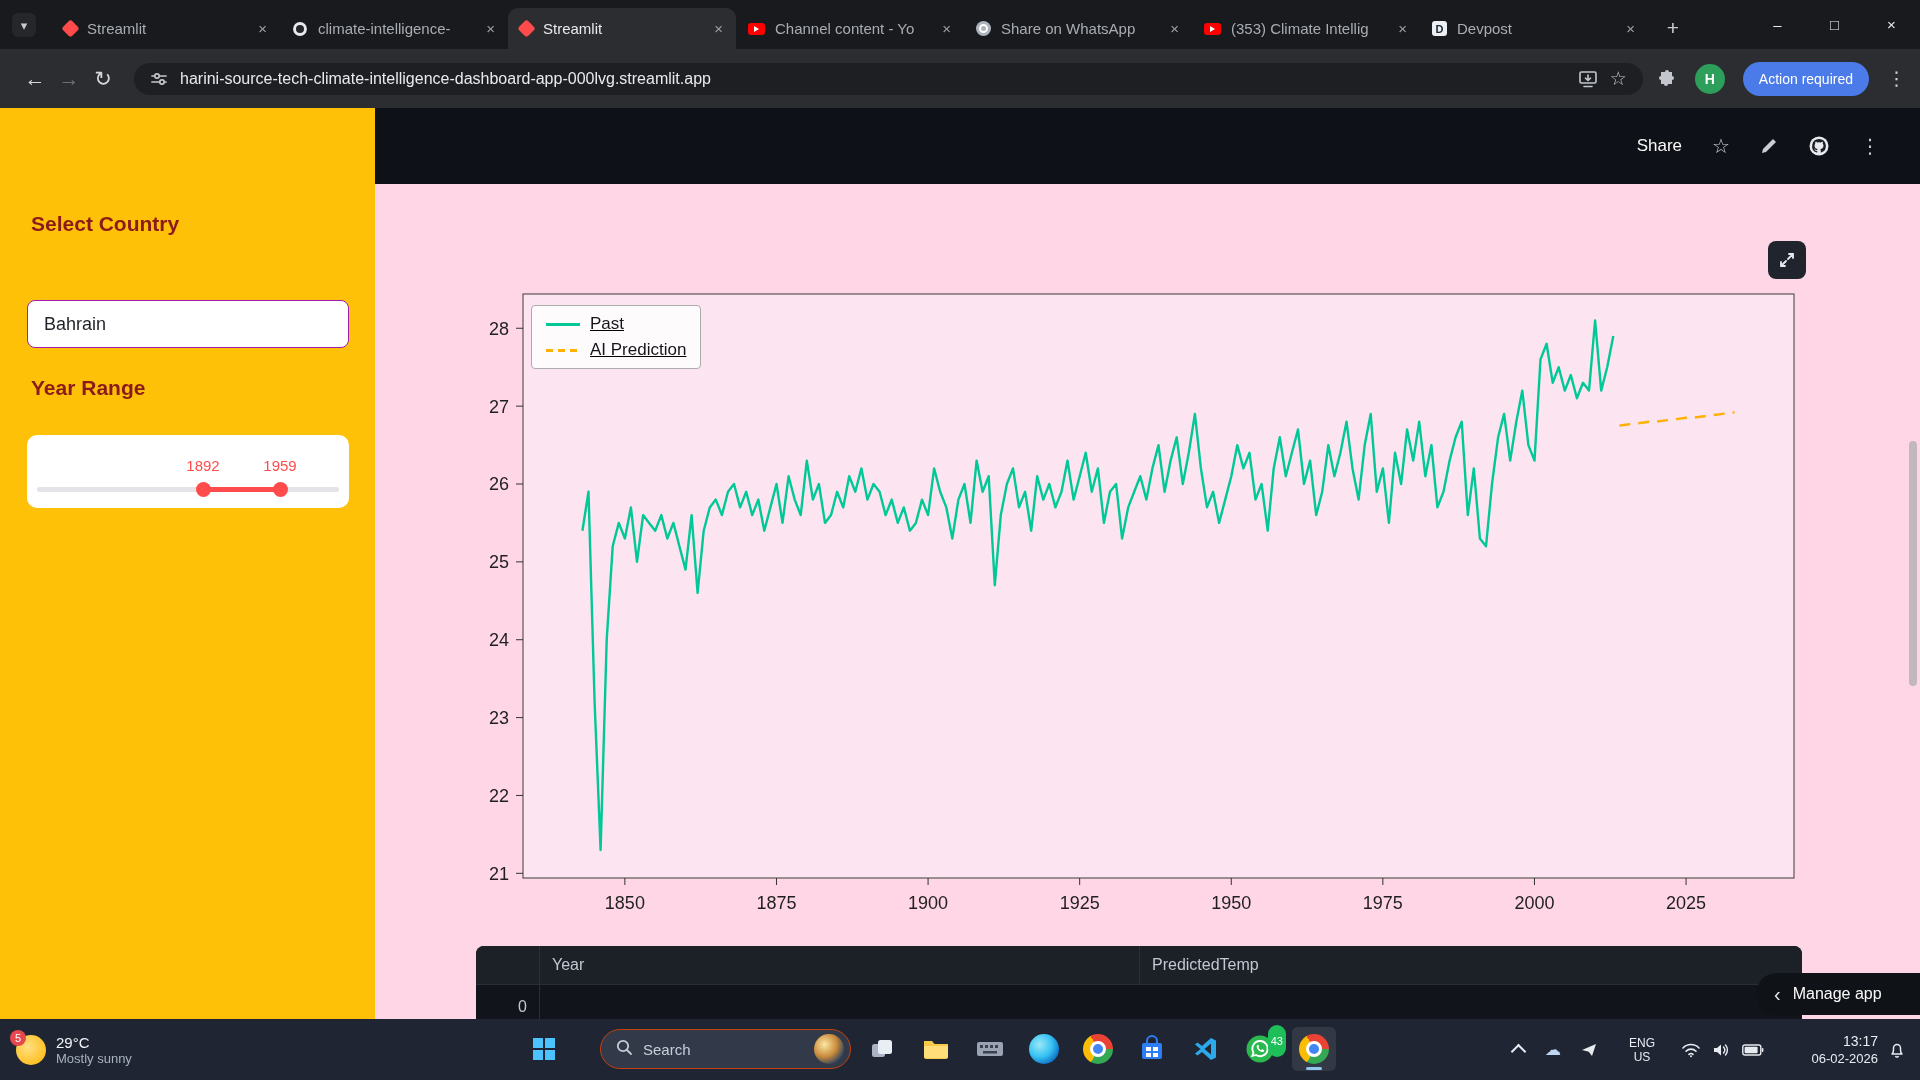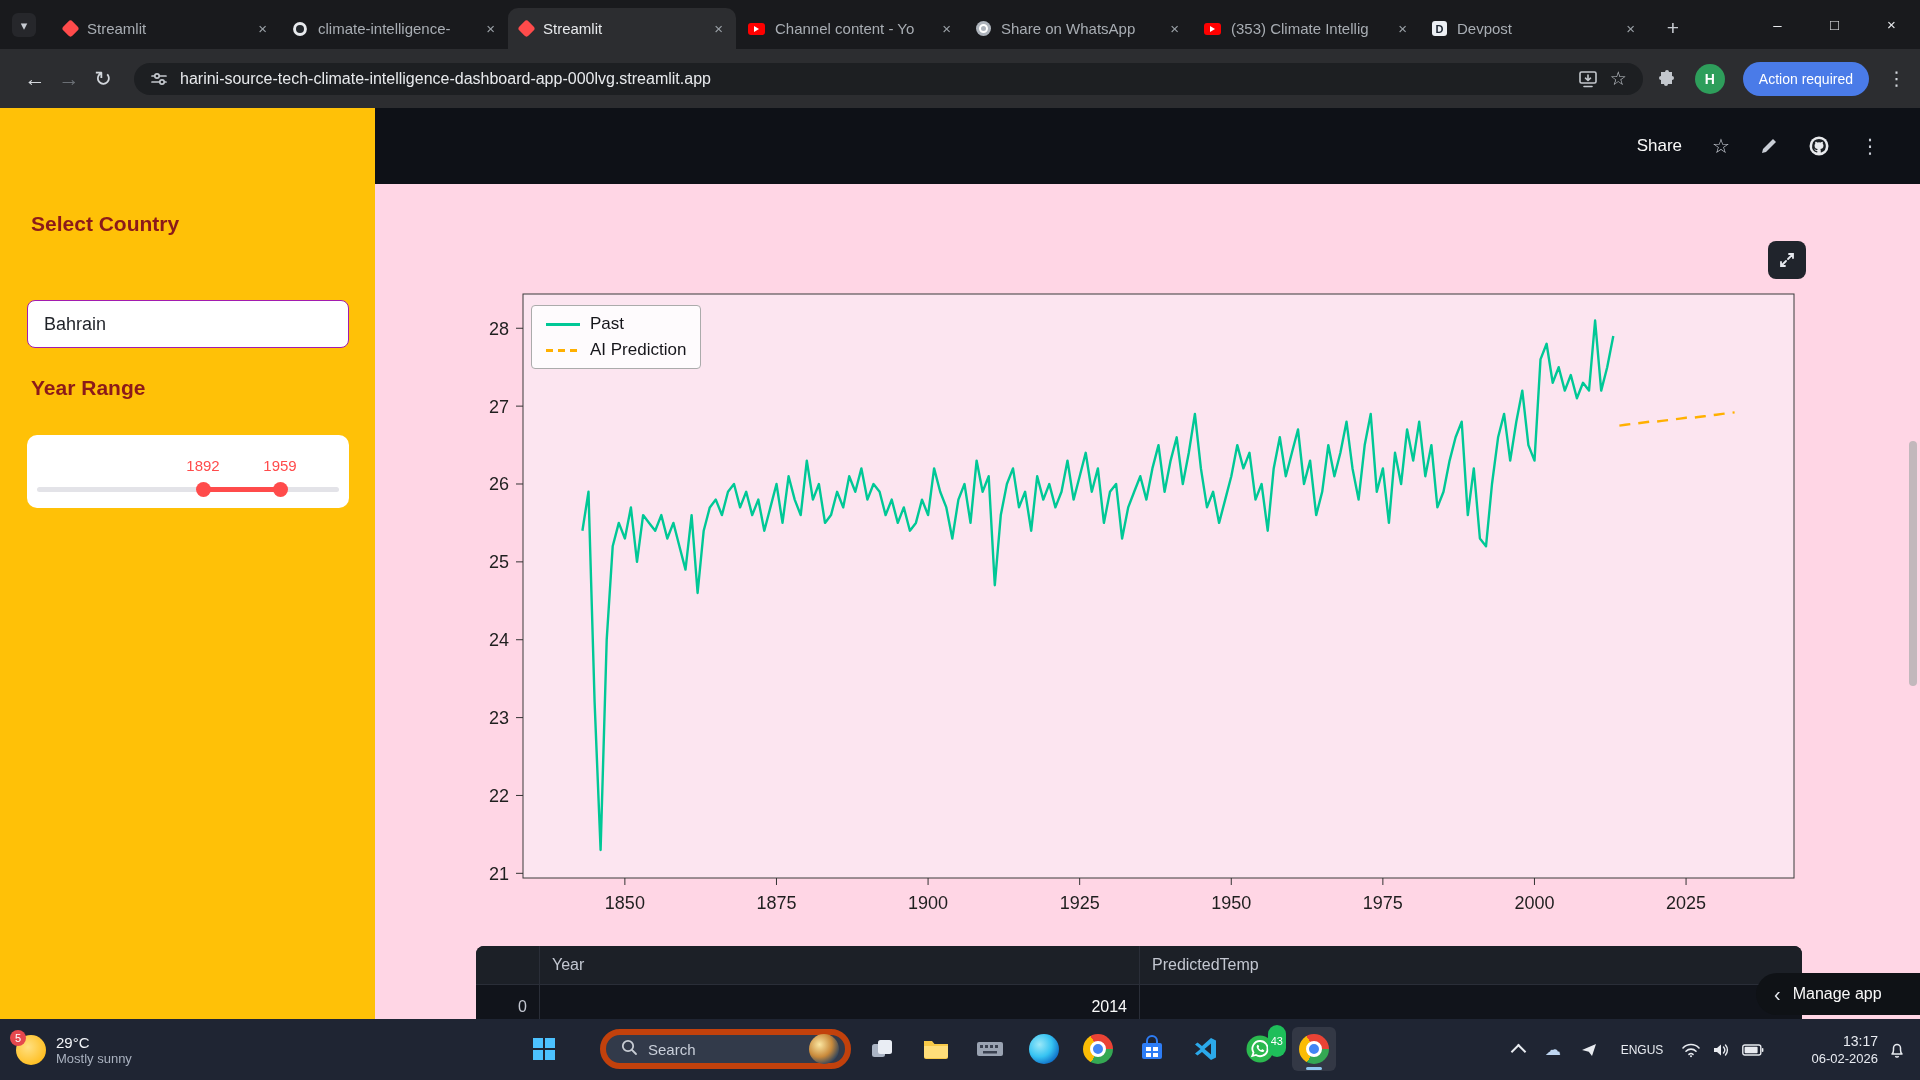--- a/index.html
+++ b/index.html
@@ -71,21 +71,21 @@
   .st-header{position:absolute;top:0;left:0;right:0;height:76px;background:#0E1117;
     display:flex;align-items:center;justify-content:flex-end;gap:30px;padding-right:40px;box-sizing:border-box;}
   .share-label{color:#FAFAFA;font-size:17px;}
   .sth-ic{color:#C9CED6;font-size:20px;display:flex;align-items:center;}
   .chart-title{position:absolute;left:148px;width:1271px;top:126px;margin:0;text-align:center;
     font-size:28px;font-weight:bold;color:#7E22CE;}
   .expand-btn{position:absolute;left:1393px;top:133px;width:38px;height:38px;border-radius:8px;
     background:#20242C;display:flex;align-items:center;justify-content:center;}
   #chart-svg{position:absolute;left:110px;top:170px;}
   .legend{position:absolute;left:156px;top:197px;background:#FEFBFD;border:1px solid #ABABAB;
-    border-radius:4px;padding:8px 14px;display:flex;flex-direction:column;gap:6px;}
+    border-radius:4px;padding:8px 14px;display:flex;flex-direction:column;gap:6px;text-decoration:underline;}
   .lg-row{display:flex;align-items:center;gap:10px;}
   .lg-line{width:34px;height:3px;flex:none;}
   .lg-label{font-size:17px;color:#15151A;}
 
   .dtable{position:absolute;left:101px;top:838px;width:1326px;height:73px;overflow:hidden;
     background:#11141B;border-radius:8px 8px 0 0;font-size:16px;}
   .trow{display:flex;height:44px;align-items:stretch;color:#FAFAFA;border-top:1px solid #2A2E38;}
   .trow.thead{height:38px;background:#1C2027;color:#C3C7D1;border-top:none;}
   .tc{padding:0 12px;box-sizing:border-box;display:flex;align-items:center;}
   .tc-i{width:63px;justify-content:flex-end;color:#C3C7D1;}
@@ -105,39 +105,39 @@
   .weather{position:absolute;left:16px;top:0;height:61px;display:flex;align-items:center;gap:10px;}
   .sun{width:30px;height:30px;border-radius:50%;background:radial-gradient(circle at 40% 40%,#FFE082,#FFB300);position:relative;flex:none;}
   .w-badge{position:absolute;left:-6px;top:-5px;min-width:16px;height:16px;border-radius:8px;background:#E5484D;
     color:#fff;font-size:11px;display:flex;align-items:center;justify-content:center;padding:0 2px;box-sizing:border-box;}
   .w-temp{color:#F2F4F8;font-size:15px;}
   .w-cond{color:#A9B1BF;font-size:13px;}
   .start{position:absolute;left:522px;top:8px;width:44px;height:44px;display:flex;align-items:center;justify-content:center;}
   .winlogo{display:grid;grid-template-columns:10px 10px;grid-template-rows:10px 10px;gap:2px;}
   .winlogo span{background:#4CC2FF;}
   .searchpill{position:absolute;left:600px;top:10px;width:251px;height:40px;border-radius:20px;
-    background:#323A4A;border:6px solid #c2410c;display:flex;align-items:center;gap:10px;
+    background:#323A4A;border:1px solid #c2410c;display:flex;align-items:center;gap:10px;
     padding:0 6px 0 14px;box-sizing:border-box;}
   .search-label{color:#C9CFDA;font-size:15px;flex:1;}
   .bing-circle{width:30px;height:30px;border-radius:50%;flex:none;
     background:radial-gradient(circle at 35% 35%,#FBE7A2,#C98A3B 45%,#27405E 78%);}
   #tb-apps{position:absolute;left:860px;top:8px;display:flex;gap:10px;}
   .tb-app{width:44px;height:44px;border-radius:6px;display:flex;align-items:center;justify-content:center;position:relative;}
   .tb-app.active{background:rgba(255,255,255,.09);}
   .tb-underline{position:absolute;bottom:1px;left:14px;width:16px;height:3px;border-radius:2px;background:#8FC7EF;}
   .tb-badge{position:absolute;top:-2px;right:-4px;min-width:18px;height:32px;border-radius:9px;background:#1EBE5A;
     color:#fff;font-size:11px;display:flex;align-items:center;justify-content:center;padding:0 3px;box-sizing:border-box;}
   .ic-edge{width:30px;height:30px;border-radius:50%;background:radial-gradient(circle at 35% 35%,#9BE8F8,#36C3F2 45%,#0B66C3 80%);}
   .ic-chrome{width:30px;height:30px;border-radius:50%;position:relative;
     background:conic-gradient(from -30deg,#EA4335 0 33%,#34A853 0 66%,#FBBC05 0 100%);}
   .ic-chrome::after{content:'';position:absolute;inset:7px;border-radius:50%;background:#4285F4;border:3px solid #fff;}
   .tray-item{position:absolute;top:0;height:61px;display:flex;align-items:center;justify-content:center;color:#E9ECF2;}
   .chev-up{width:9px;height:9px;border-left:2px solid #E8EBF0;border-top:2px solid #E8EBF0;transform:rotate(45deg);margin-top:4px;}
   .tray-cloud{font-size:16px;color:#BFD6F2;}
-  .lang{flex-direction:row;line-height:14px;font-size:12px;color:#E9ECF2;text-align:right;}
+  .lang{flex-direction:column;line-height:14px;font-size:12px;color:#E9ECF2;text-align:right;}
   .clock{flex-direction:column;align-items:flex-end;line-height:17px;color:#E9ECF2;}
   .clock .t{font-size:14px;} .clock .d{font-size:13px;}
 </style>
 </head>
 <body>
 
 <div class="screen">
 
   <div class="tabstrip">
     <div class="tab-search">▾</div>
@@ -323,21 +323,20 @@
         </div>
 
       <div class="dtable" id="dtable">
           <div class="trow thead">
             <div class="tc tc-i"></div>
             <div class="tc tc-y">Year</div>
             <div class="tc tc-p">PredictedTemp</div>
           </div>
           <div class="trow">
             <div class="tc tc-i">0</div>
-            <div class="tc tc-y">2014</div>
             <div class="tc tc-p"></div>
           </div>
         </div>
 
       <div class="manage-app">
         <span class="manage-chev">‹</span>
         <span class="manage-label">Manage app</span>
       </div>
 
       <div class="scroll-thumb"></div>

